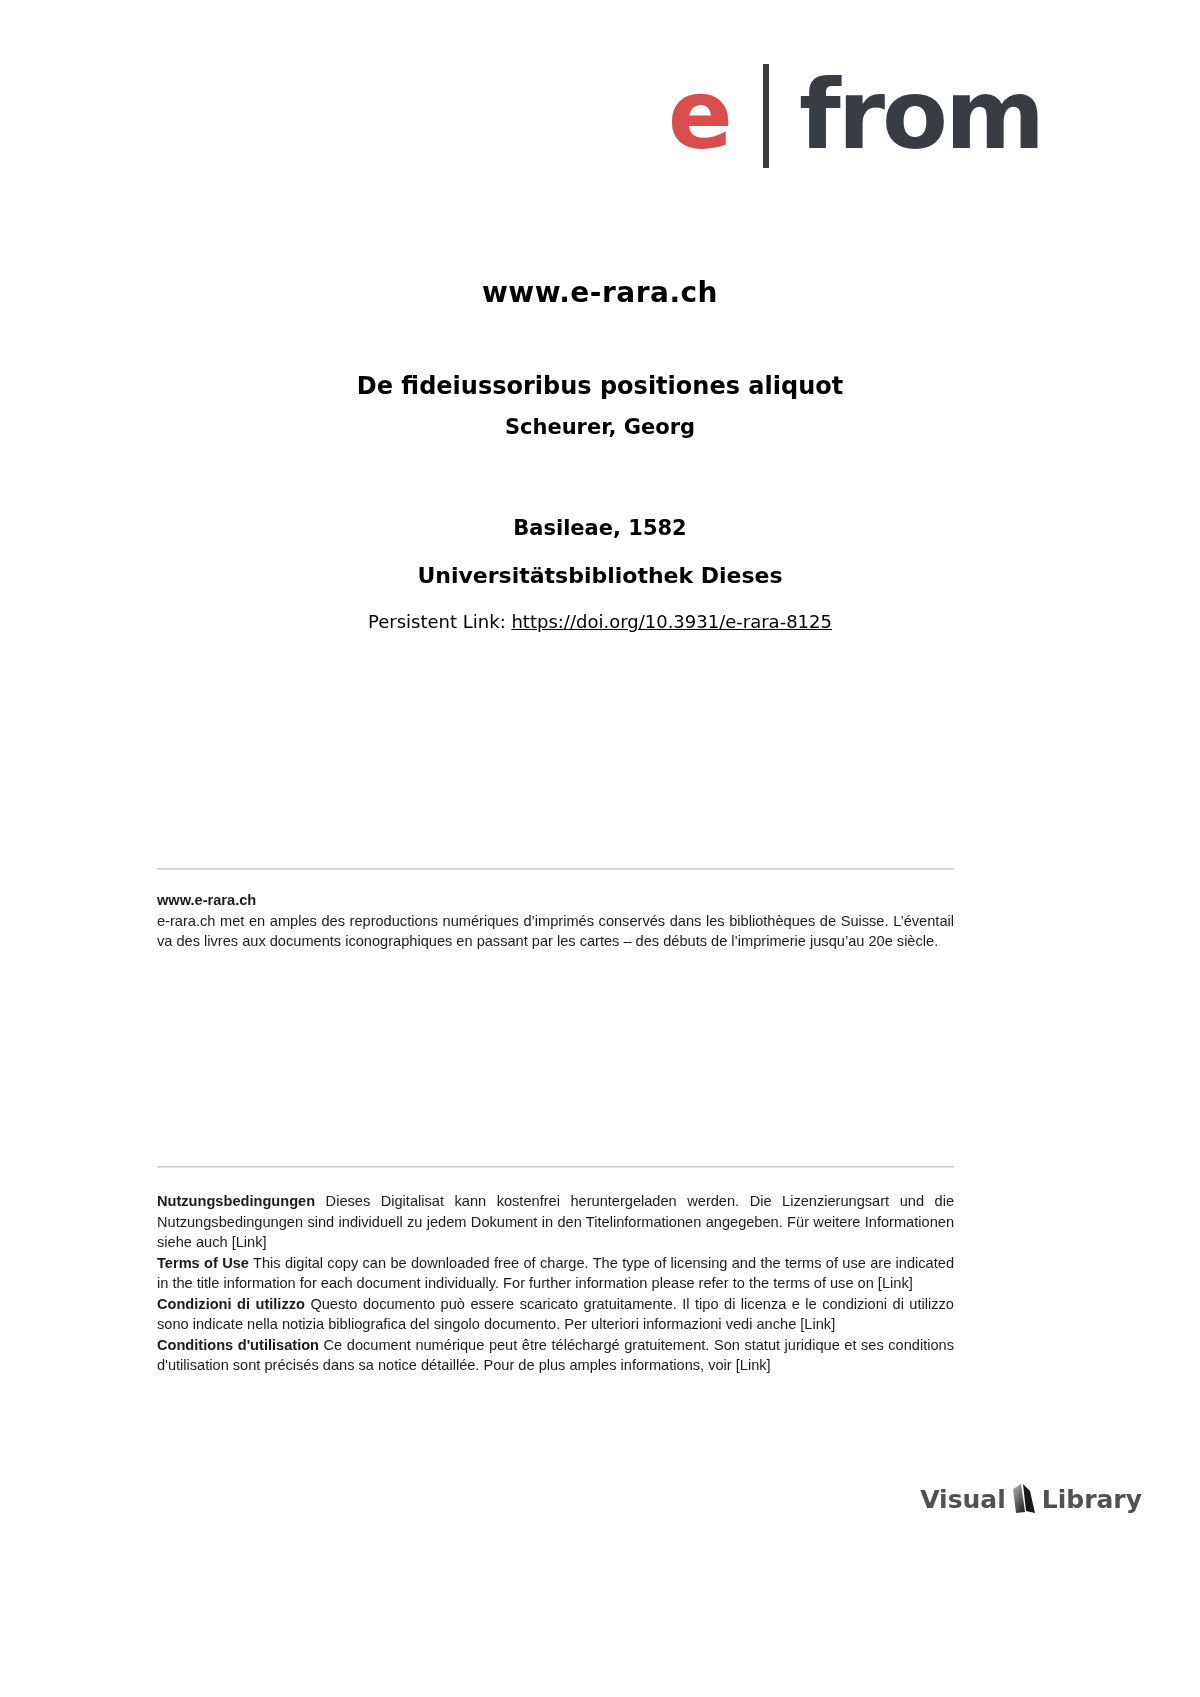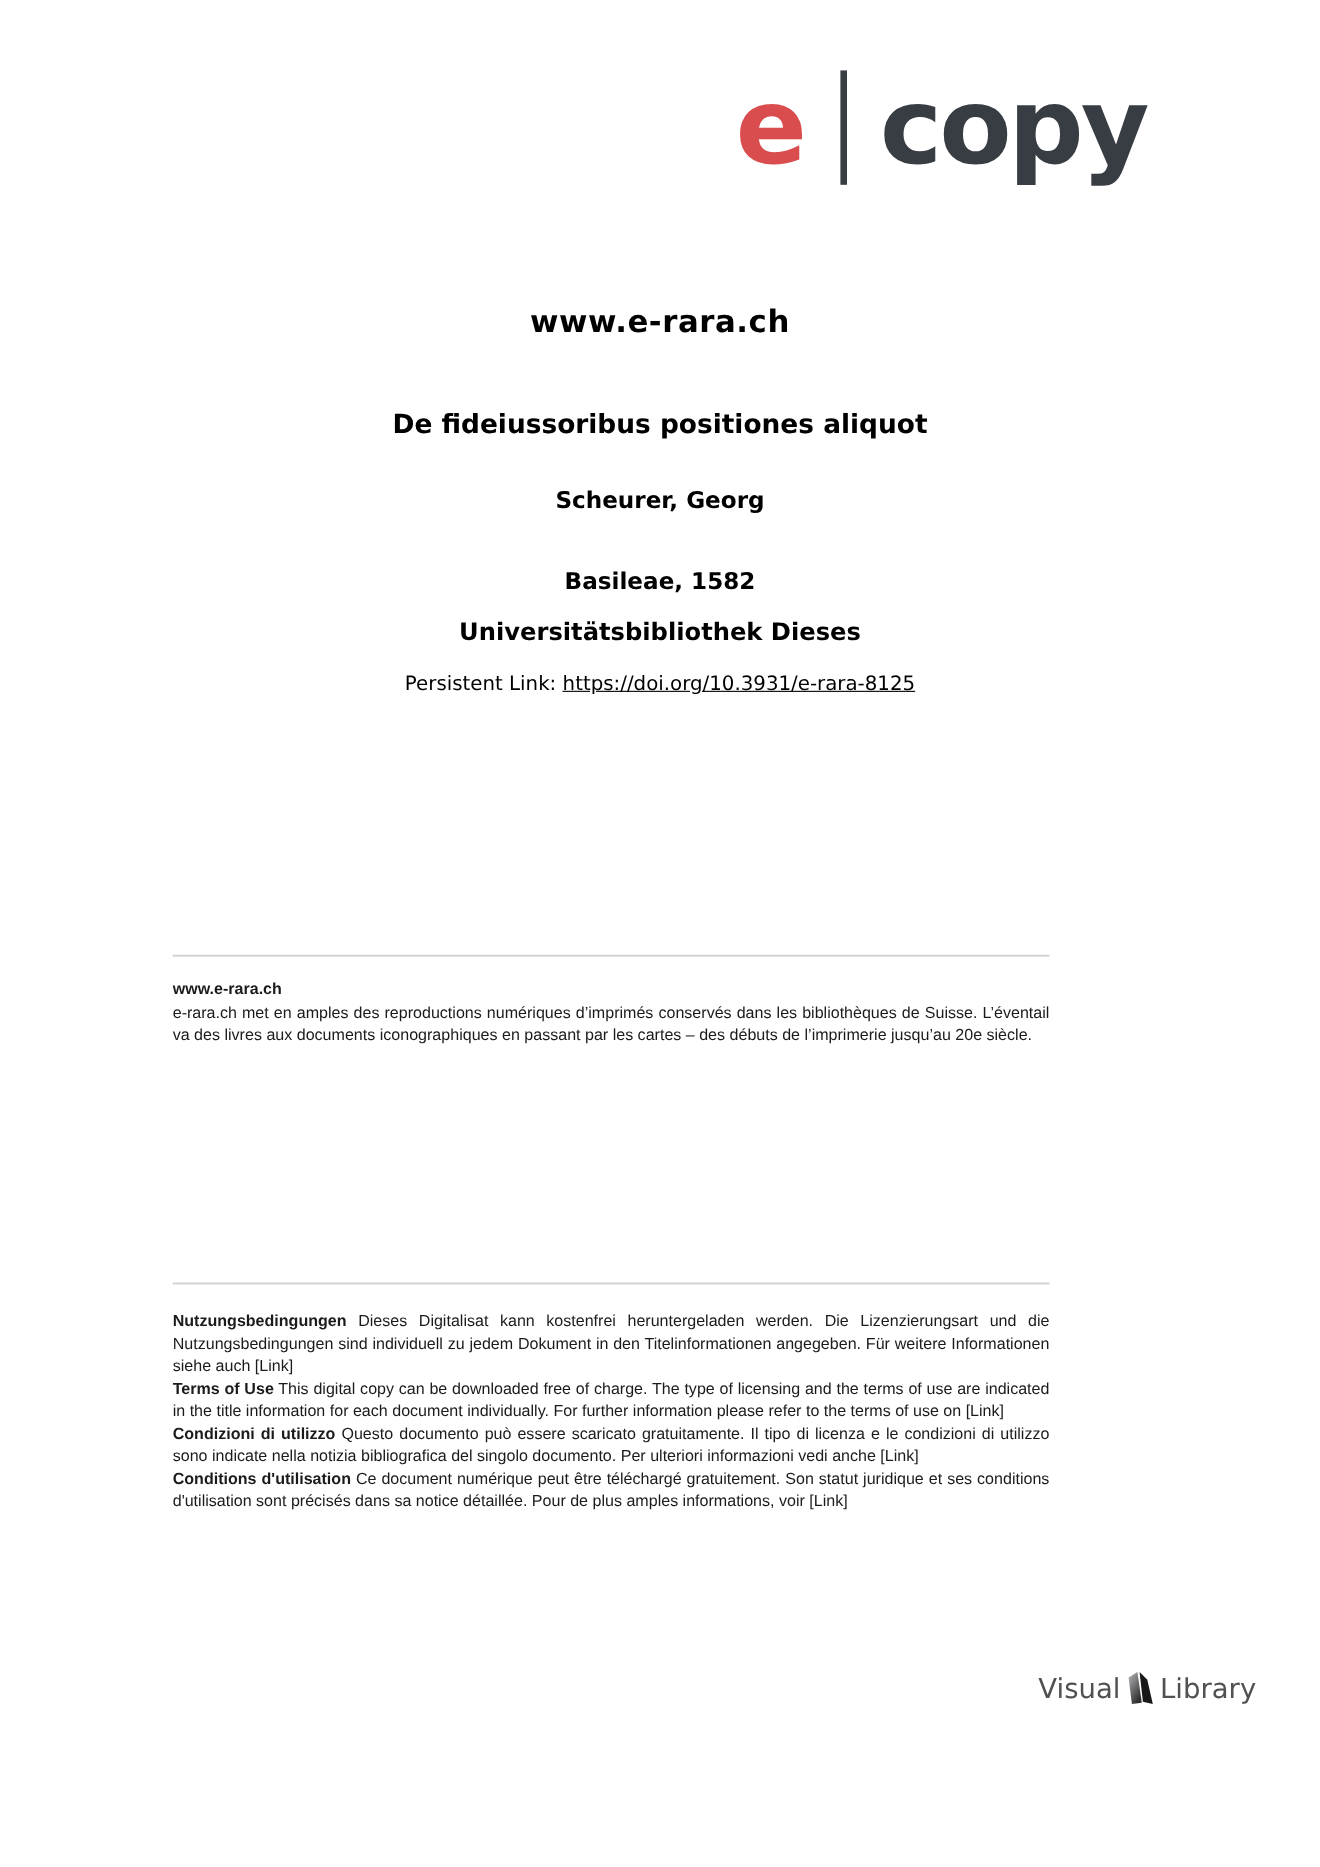--- a/index.html
+++ b/index.html
@@ -24,21 +24,21 @@
   .erara-bar{width:6px;height:104px;background:#383d44;}
   .erara-word{
     font-size:96px;font-weight:bold;line-height:.95;
     color:#383d44;letter-spacing:-3px;
   }
 
   
   .center{position:absolute;left:0;width:100%;text-align:center;font-weight:bold;}
   .site-heading{top:276px;font-size:28px;letter-spacing:.5px;}
   .doc-title{top:372px;font-size:24px;}
-  .doc-author{top:443px;font-size:21px;}
+  .doc-author{top:415px;font-size:21px;}
   .doc-imprint{top:516px;font-size:21px;}
   .library{top:563px;font-size:22px;}
   .plink{top:611px;font-size:18px;font-weight:normal;}
   .plink a{color:#000;text-decoration:underline;cursor:pointer;}
 
   
   .rule{position:absolute;left:157px;width:797px;height:2px;
         background:linear-gradient(#c3c3c3,#ebebeb);}
   .rule-1{top:868px;}
   .rule-2{top:1166px;}
@@ -52,36 +52,36 @@
   }
   .about-block{top:890px;}
   .terms-block{top:1191px;}
   .textblock p{margin:0;}
   .about-head{font-weight:bold;text-align:left;}
   .p-gap{margin-top:20.5px;}
   .lead{font-weight:bold;}
 
   
   .vl-logo{
-    position:absolute;top:1520px;right:58px;
+    position:absolute;top:1484px;right:58px;
     display:flex;align-items:center;gap:5px;
     font-family:"DejaVu Sans", sans-serif;
-    font-weight:normal;font-size:25px;color:#515154;
+    font-weight:bold;font-size:25px;color:#515154;
   }
   .vl-mark{display:block;}
 </style>
 </head>
 <body>
 
 <div class="page">
 
   <div class="erara-logo">
     <span class="erara-e">e</span>
     <span class="erara-bar"></span>
-    <span class="erara-word">copy</span>
+    <span class="erara-word">from</span>
   </div>
 
   <div class="center site-heading">www.e-rara.ch</div>
   <div class="center doc-title">De fideiussoribus positiones aliquot</div>
   <div class="center doc-author">Scheurer, Georg</div>
   <div class="center doc-imprint">Basileae, 1582</div>
   <div class="center library">Universitätsbibliothek Dieses</div>
   <div class="center plink"><span>Persistent Link: </span><a title="https://doi.org/10.3931/e-rara-8125">https://doi.org/10.3931/e-rara-8125</a></div>
 
   <div class="rule rule-1"></div>

